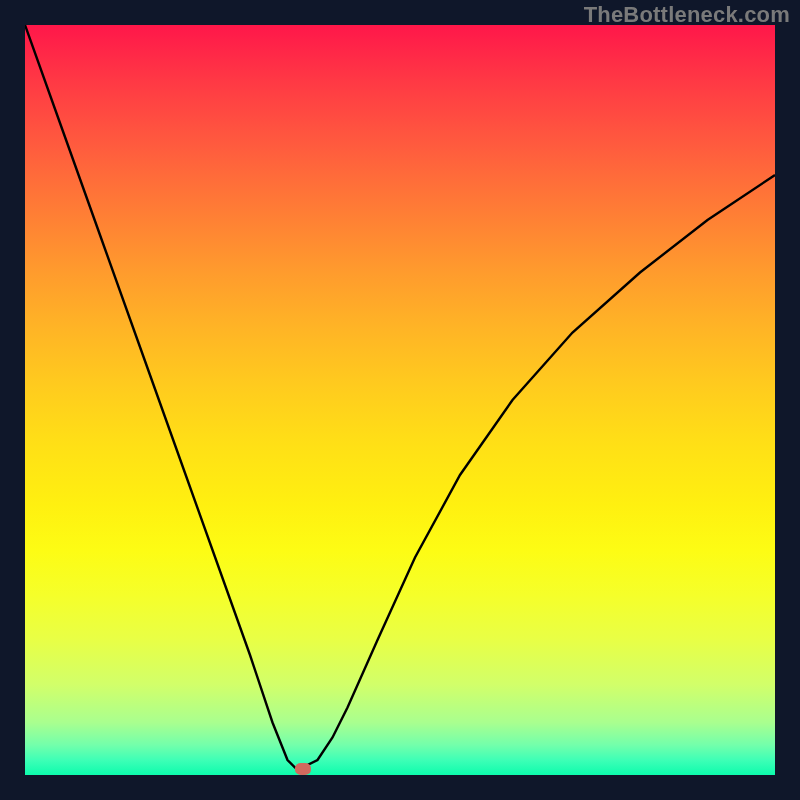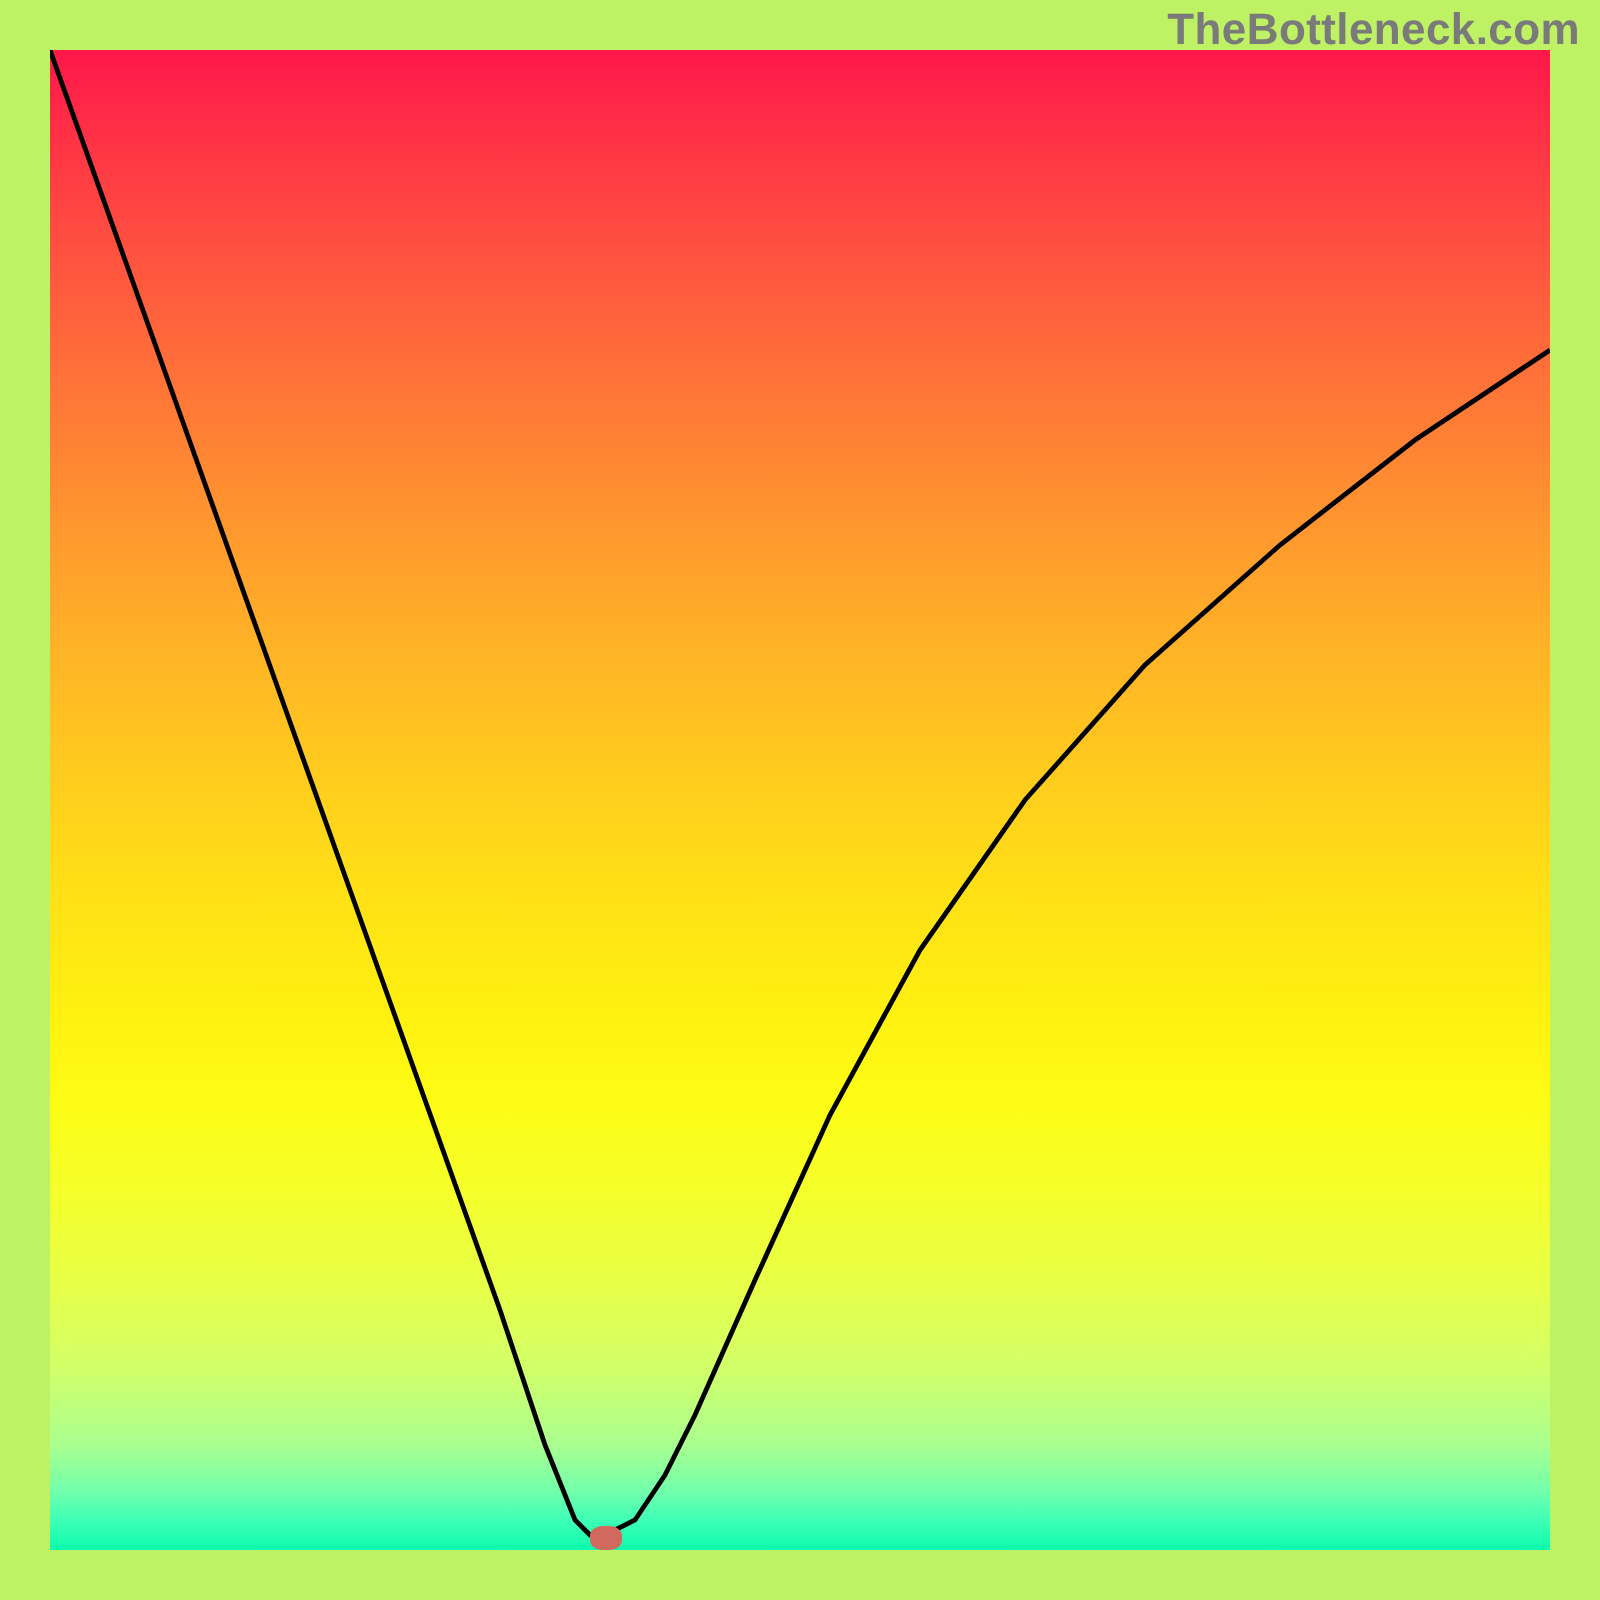--- a/index.html
+++ b/index.html
@@ -1,21 +1,21 @@
 <!DOCTYPE html>
 <html><head>
 <meta charset="utf-8">
 <style>
   * { margin: 0; padding: 0; box-sizing: border-box; }
   html, body { width: 800px; height: 800px; overflow: hidden; background: #000; }
   .container {
     width: 800px;
     height: 800px;
     position: relative;
-    background: #bef264;
+    background: #0f172a;
   }
   .watermark {
     position: absolute;
     top: 2px;
     right: 10px;
     font-family: Arial, Helvetica, sans-serif;
     font-size: 22px;
     font-weight: 600;
     color: #7a7a7a;
     z-index: 10;

